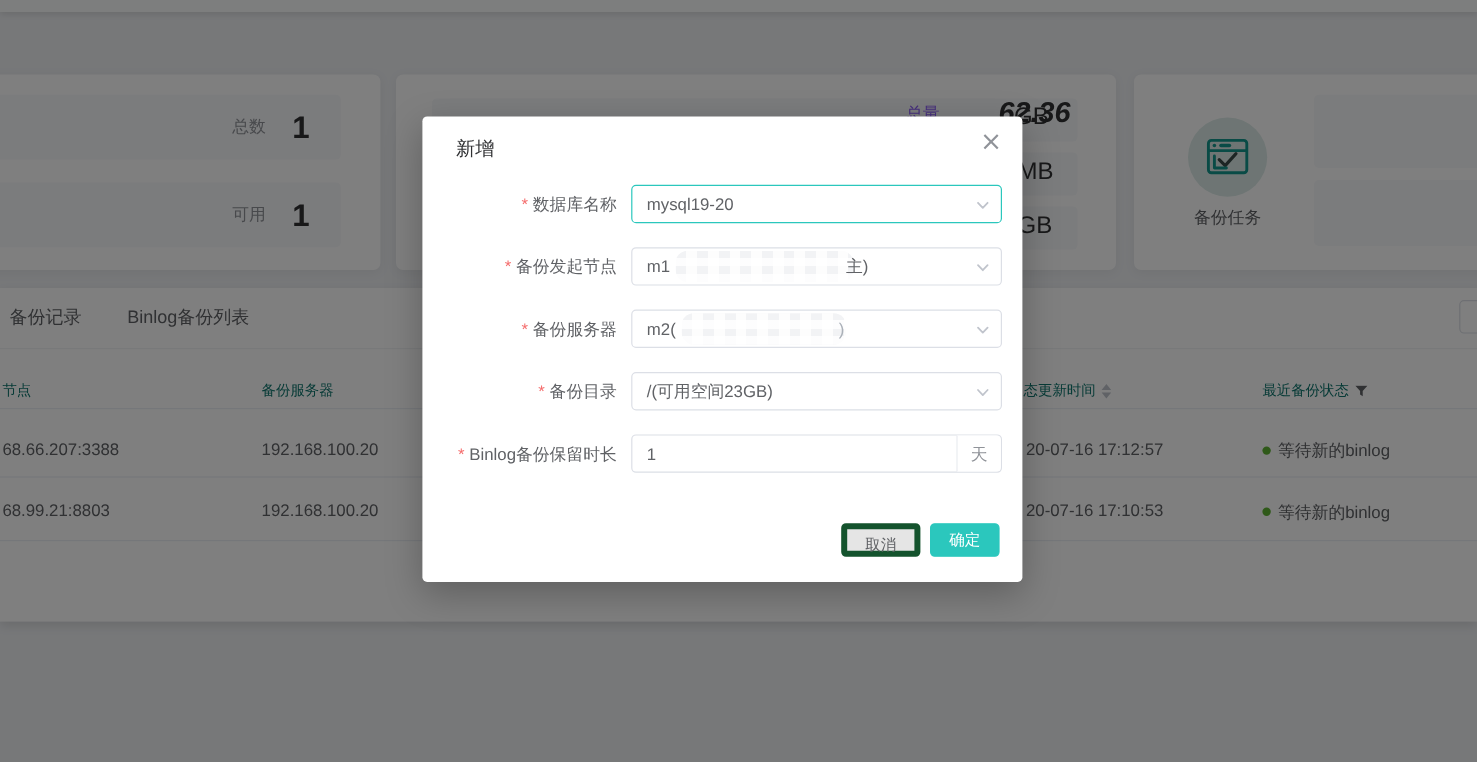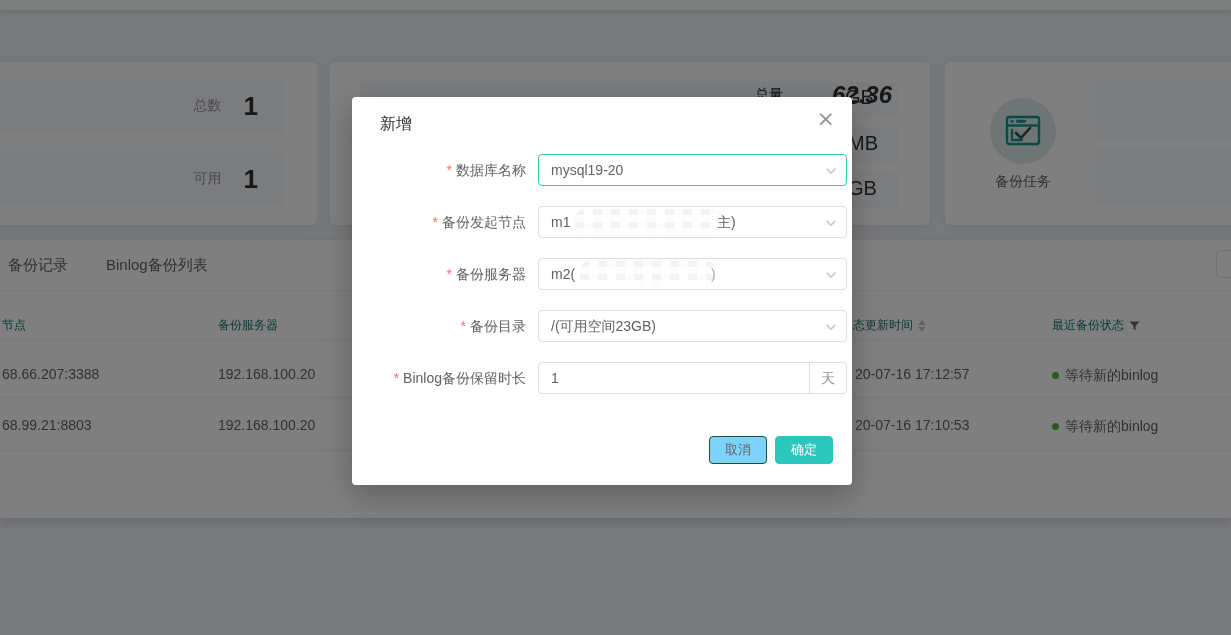--- a/index.html
+++ b/index.html
@@ -17,21 +17,21 @@
     border-radius:6px; box-shadow:0 2px 10px rgba(0,0,0,.05); }
   .card-nodes { left:-40px; width:357px; }
   .card-capacity { left:330px; width:600px; }
   .card-tasks { left:945px; width:340px; }
   .stat-band { position:absolute; background:#f7f8fa; border-radius:4px; }
   .nodes-band { left:0; width:324px; height:54px; display:flex; align-items:center;
     justify-content:flex-end; padding-right:26px; gap:22px; }
   .band-label { font-size:14px; color:#909399; }
   .band-value { font-size:26px; font-weight:700; color:#303133; }
   .cap-band { left:30px; width:538px; height:36px; }
-  .cap-label { position:absolute; left:425px; top:24px; font-size:14px; color:#0f172a; }
+  .cap-label { position:absolute; left:425px; top:24px; font-size:14px; color:#8b5cf6; }
   .cap-value { position:absolute; left:461px; top:19px; font-size:24px; font-weight:700;
     font-style:italic; color:#303133;margin-left:41px; }
   .cap-unit-1 { position:absolute; left:515px; top:24px; font-size:20px; font-weight:500; color:#303133; }
   .cap-unit-2 { position:absolute; left:518px; top:70px; font-size:20px; font-weight:500; color:#303133; }
   .cap-unit-3 { position:absolute; left:518px; top:115px; font-size:20px; font-weight:500; color:#303133; }
   .task-circle { position:absolute; left:45px; top:36px; width:66px; height:66px;
     border-radius:50%; background:#dcebe8; display:flex; align-items:center; justify-content:center; }
   .task-label { position:absolute; left:0; top:111px; width:156px; text-align:center;
     font-size:14px; color:#606266; }
   .tasks-band-1 { left:150px; right:16px; top:17px; height:61px; }
@@ -60,21 +60,21 @@
   .edge-button { position:absolute; left:1216px; top:250px; width:60px; height:28px;
     background:#fff; border:1px solid #dcdfe6; border-radius:4px; }
 
   
   .overlay { position:absolute; inset:0; background:rgba(0,0,0,.5); z-index:5; }
   .modal { position:absolute; left:352px; top:97px; width:500px; height:388px;
     background:#fff; border-radius:4px; box-shadow:0 10px 30px rgba(0,0,0,.25); z-index:10; }
   .modal-title { position:absolute; left:28px; top:17px; font-size:16px; color:#303133; }
   .modal-close { position:absolute; right:17px; top:11px; font-size:22px; line-height:22px;
     color:#909399; cursor:pointer; font-family:"DejaVu Sans", sans-serif; }
-  .form-row { position:absolute; left:16px; width:100%; height:32px; }
+  .form-row { position:absolute; left:4px; width:100%; height:32px; }
   .form-label { position:absolute; left:0; top:0; width:158px; height:32px; line-height:32px;
     text-align:right; font-size:14px; color:#606266; white-space:nowrap; }
   .req { color:#f56c6c; margin-right:4px; font-size:14px; }
   .control { position:absolute; left:170px; top:0; width:309px; height:32px;
     border:1px solid #dcdfe6; border-radius:4px; background:#fff; }
   .control.focused { border-color:#2bc7bd; }
   .control .val { position:absolute; left:12px; top:0; height:30px; line-height:30px;
     font-size:14px; color:#606266; white-space:nowrap; }
   .chev { position:absolute; right:9px; top:10px; }
   .blur-blob { position:absolute; height:26px; top:2px; border-radius:10px; z-index:2;
@@ -86,21 +86,21 @@
   .paren-faint { color:#aab0b8; }
   .unit-box { position:absolute; right:0; top:0; width:37px; height:30px; line-height:30px;
     border-left:1px solid #dcdfe6; background:#fff; text-align:center;
     color:#909399; font-size:14px; border-radius:0 4px 4px 0; }
   .input-area { position:absolute; left:0; top:0; width:272px; height:30px; border:none;
     outline:none; padding-left:12px; font-size:14px; color:#606266;
     font-family:"Liberation Sans", sans-serif; background:transparent; }
   .modal-buttons { position:absolute; right:19px; bottom:21px; display:flex; gap:8px; }
   .btn { height:28px; padding:0 15px; border-radius:4px; font-size:13px; line-height:26px;
     cursor:pointer; }
-  .btn-cancel { background:#7dd3fc; border:1px solid #14532d; color:#606266; }
+  .btn-cancel { background:#e5e5e5; border:5px solid #14532d; color:#606266; }
   .btn-confirm { background:#2bc7bd; border:1px solid #2bc7bd; color:#fff; }
 </style>
 </head>
 <body>
 
 <div class="topbar"></div>
 
 <div class="card card-nodes">
   <div class="stat-band nodes-band" style="top:17px;">
     <span class="band-label">总数</span>

